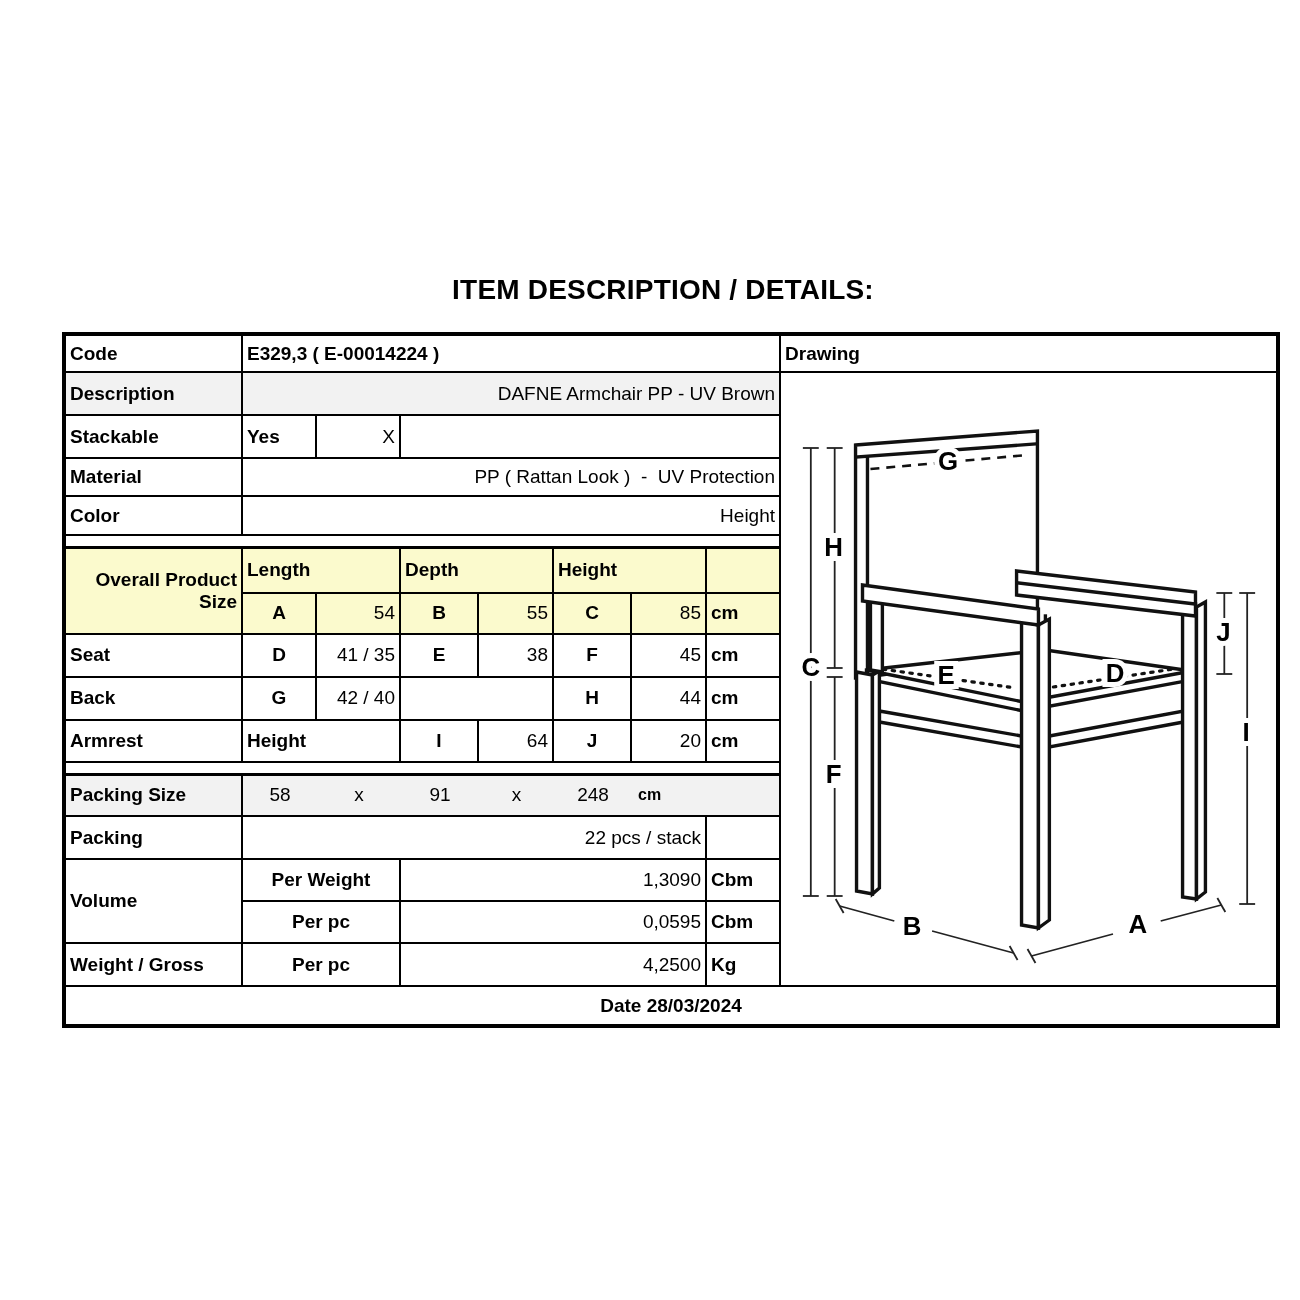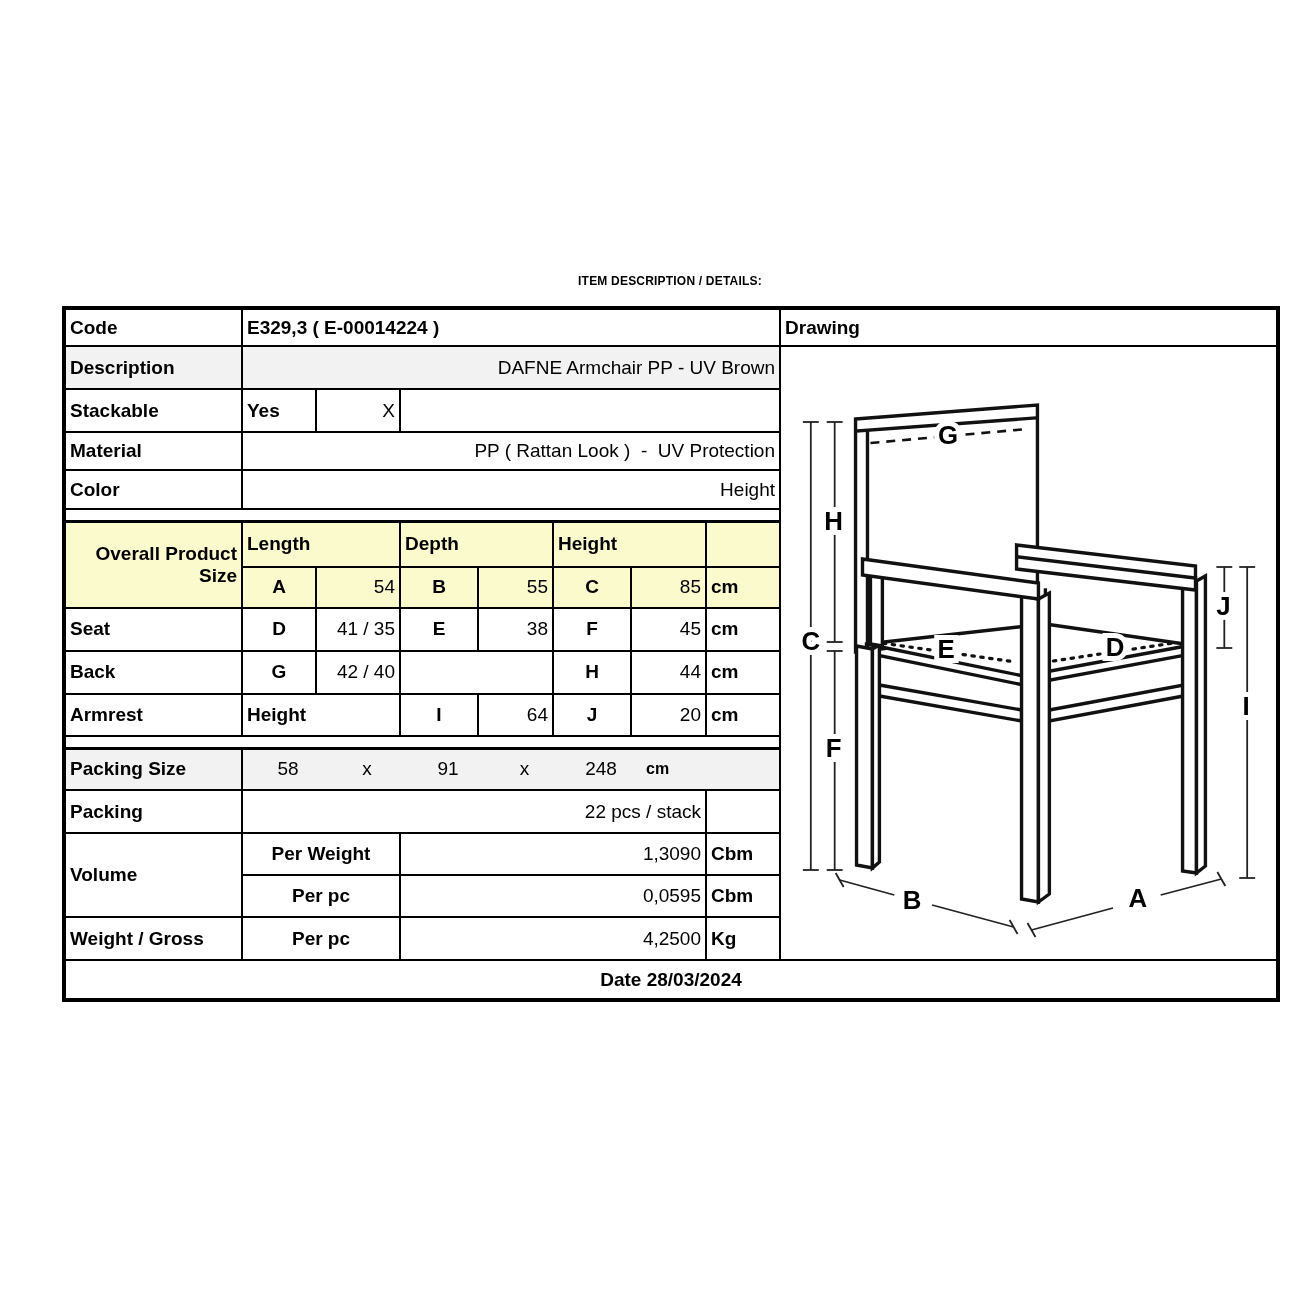--- a/index.html
+++ b/index.html
@@ -1,20 +1,20 @@
 <!DOCTYPE html>
 <html><head>
 <meta charset="utf-8">
 <style>
   html,body{margin:0;padding:0;background:#fff;}
   .page{position:relative;width:1300px;height:1300px;background:#fff;color:#000;
         font-family:"Liberation Sans",sans-serif;overflow:hidden;}
-  .title{position:absolute;left:61px;top:274px;width:1218px;text-align:center;
-         font-size:12px;font-weight:bold;letter-spacing:.2px;}
-  table.spec{position:absolute;left:62px;top:306px;width:1218px;
+  .title{position:absolute;left:54px;top:274px;width:1218px;text-align:center;
+         font-size:28px;font-weight:bold;letter-spacing:.2px;}
+  table.spec{position:absolute;left:62px;top:332px;width:1218px;
              border-collapse:collapse;table-layout:fixed;border:4px solid #000;}
   table.spec td{border:2px solid #000;padding:0 4px;overflow:hidden;
                 font-size:19px;vertical-align:middle;}
   td.lab{font-weight:bold;text-align:left;padding-left:6px;}
   td.val{text-align:right;font-weight:normal;}
   td.bval{font-weight:bold;}
   td.key{text-align:center;font-weight:bold;}
   td.unit{font-weight:bold;font-size:16px;text-align:left;padding-left:5px;}
   td.sub{font-weight:bold;font-size:15px;text-align:center;}
   .yellow{background:#FBFACD;}
@@ -228,21 +228,21 @@
       <td class="val">20</td>
       <td class="unit">cm</td>
     </tr>
 
     <tr class="gap">
           <td colspan="8"></td>
         </tr>
 
     <tr class="h42">
       <td class="lab gray">Packing Size</td>
-      <td class="gray" colspan="7" style="padding:8px">
+      <td class="gray" colspan="7" style="padding:0">
         <div class="packgrid">
           <span>58</span>
           <span>x</span>
           <span>91</span>
           <span>x</span>
           <span>248</span>
           <span class="u">cm</span>
           <span></span>
         </div>
       </td>

